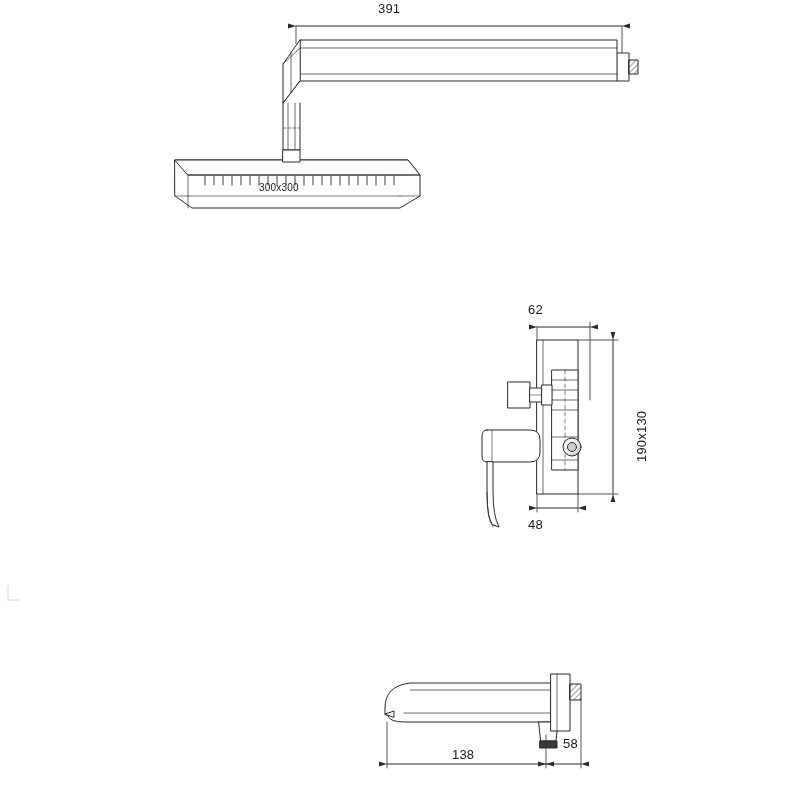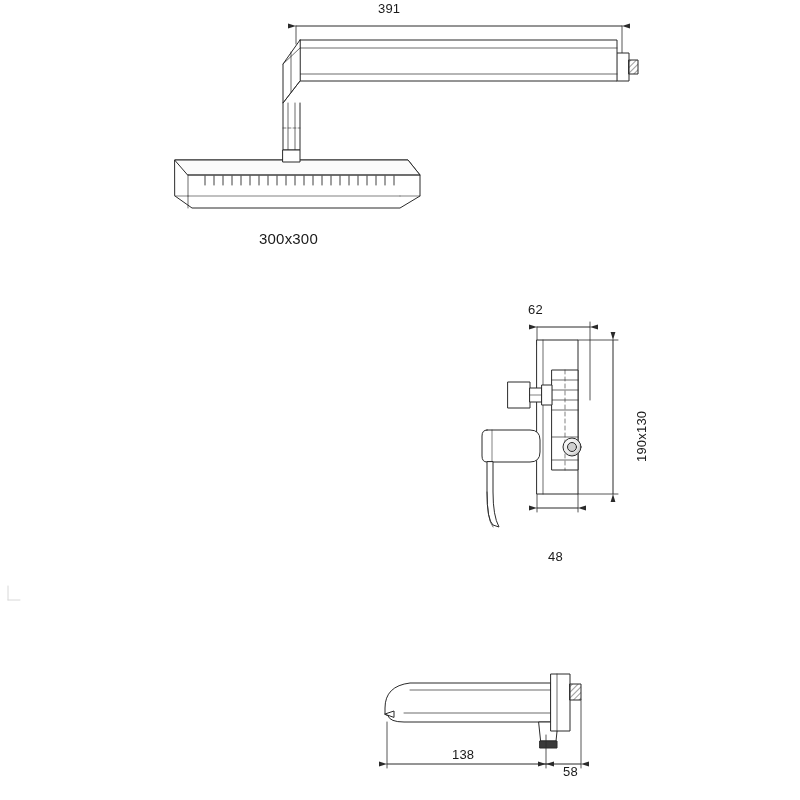--- a/index.html
+++ b/index.html
@@ -23,22 +23,21 @@
   }
   .dim-label {
     position: absolute;
     font-family: "Liberation Sans", sans-serif;
     font-size: 13px;
     color: #1a1a1a;
     white-space: nowrap;
     letter-spacing: 0.2px;
   }
   .dim-label.big {
-    font-size: 15px;
-    margin-top: 48px;
+    font-size: 10px;
   }
   .rot {
     transform: rotate(-90deg);
     transform-origin: left top;
   }
 </style>
 </head>
 <body>
 
 <svg id="sheet" viewBox="0 0 800 800" xmlns="http://www.w3.org/2000/svg">
@@ -206,17 +205,17 @@
 </svg>
 
 <div class="dim-label" style="left:378px; top:1px;">391</div>
 
 <div class="dim-label big" style="left:259px; top:182px;">300x300</div>
 
 <div class="dim-label" style="left:528px; top:302px;">62</div>
 
 <div class="dim-label rot" style="left:634px; top:462px;">190x130</div>
 
-<div class="dim-label" style="left:548px; top:517px;margin-top:32px;">48</div>
+<div class="dim-label" style="left:528px; top:517px;">48</div>
 
 <div class="dim-label" style="left:452px; top:747px;">138</div>
 
-<div class="dim-label" style="left:563px; top:764px;">58</div>
+<div class="dim-label" style="left:563px; top:736px;">58</div>
 
 </body></html>

